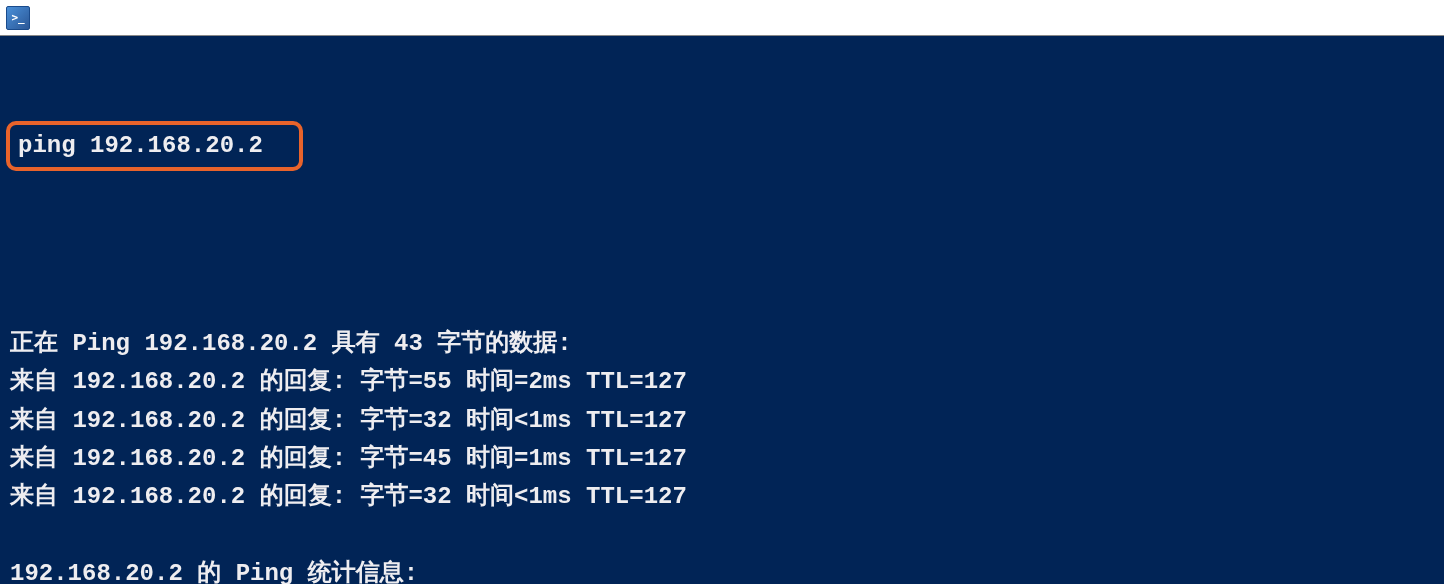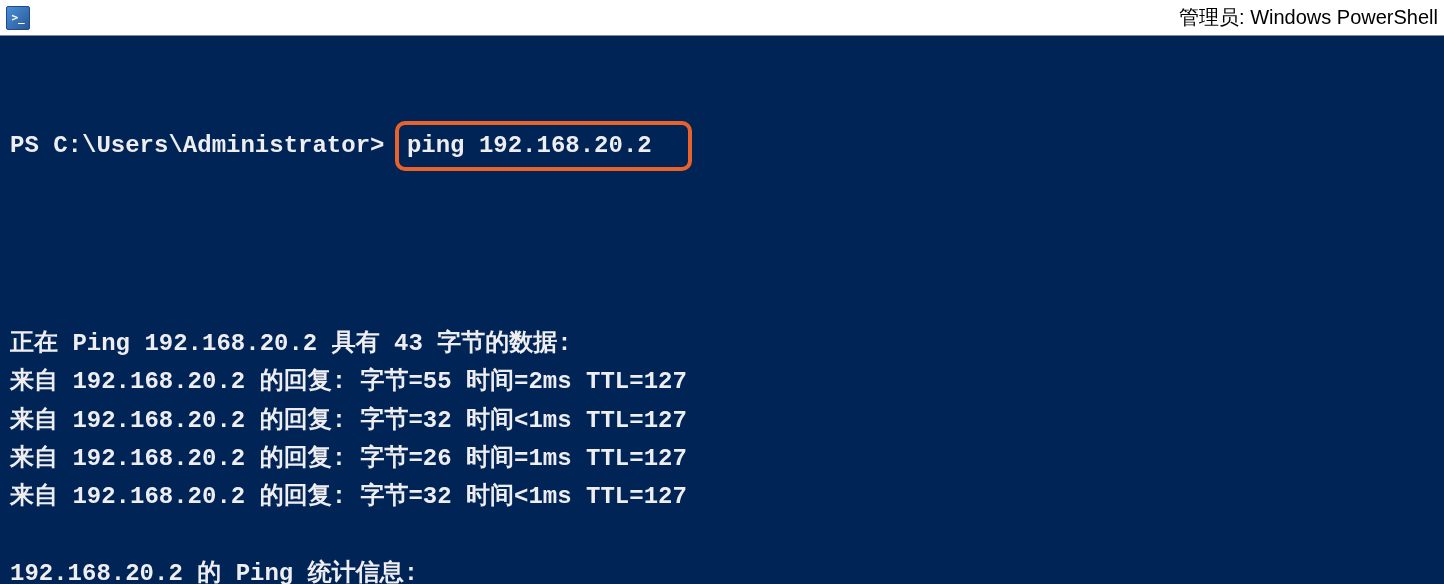--- a/index.html
+++ b/index.html
@@ -71,31 +71,30 @@
     }
     .output-block {
       margin-top: 0;
     }
   </style>
 </head>
 <body>
 
 <div class="title-bar">
   <span class="title-icon"></span>
-  <span class="title-text">管理员: Windows PowerShell</span>
 </div>
 
 <div class="terminal">
-  <div class="prompt-line"><span>PS C:\Users\Administrator&gt; </span><span class="highlight-box"><span>ping 192.168.20.2</span></span></div>
+  <div class="prompt-line"><span class="highlight-box"><span>ping 192.168.20.2</span></span></div>
   <div class="output-block">
 <span></span>
 <span>正在 Ping 192.168.20.2 具有 43 字节的数据:</span>
 <span>来自 192.168.20.2 的回复: 字节=55 时间=2ms TTL=127</span>
 <span>来自 192.168.20.2 的回复: 字节=32 时间&lt;1ms TTL=127</span>
-<span>来自 192.168.20.2 的回复: 字节=26 时间=1ms TTL=127</span>
+<span>来自 192.168.20.2 的回复: 字节=45 时间=1ms TTL=127</span>
 <span>来自 192.168.20.2 的回复: 字节=32 时间&lt;1ms TTL=127</span>
 <span></span>
 <span>192.168.20.2 的 Ping 统计信息:</span>
 
 
 
 </div>
 </div>
 
 </body></html>

